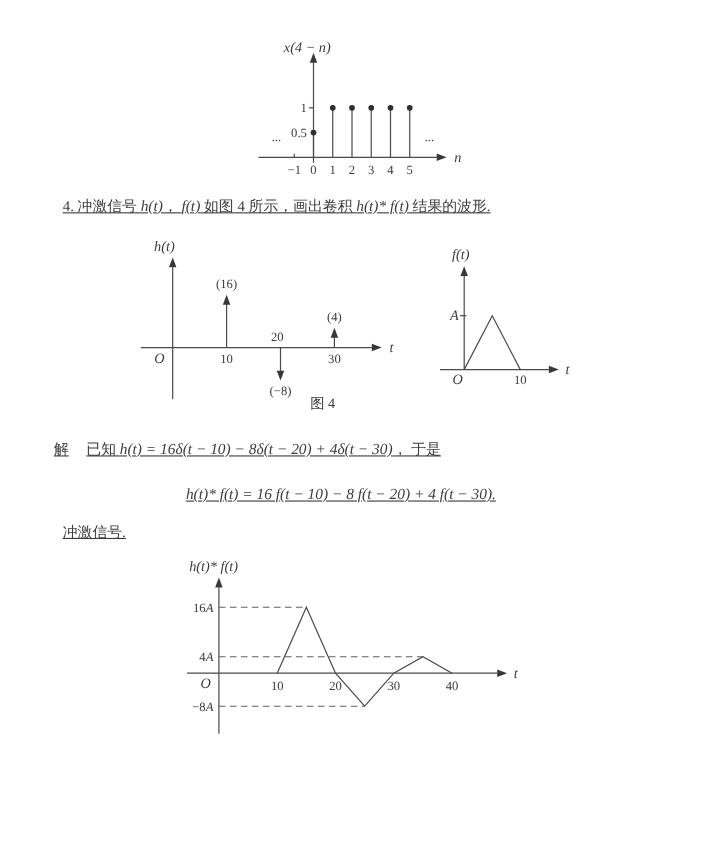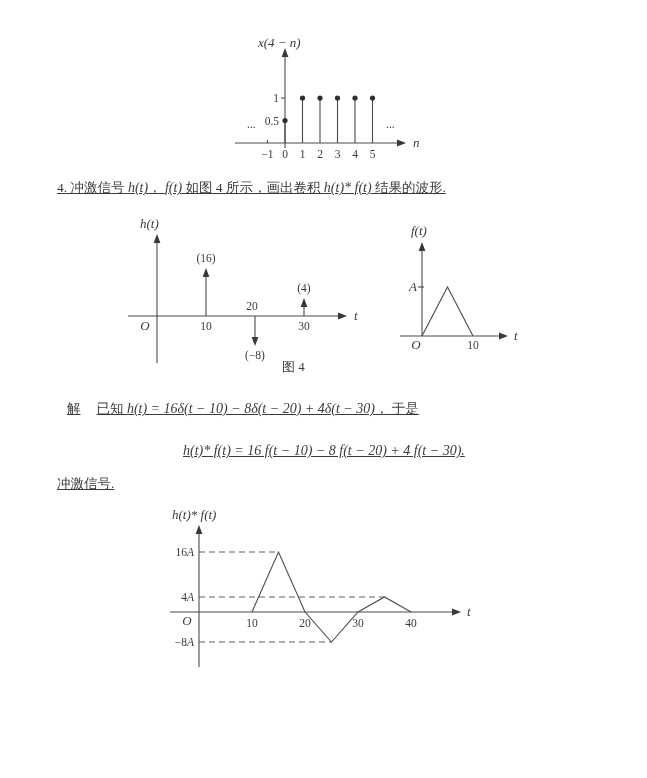--- a/index.html
+++ b/index.html
@@ -17,22 +17,22 @@
   .ln{stroke:#4a4a4a;stroke-width:1.1;fill:none;}
   .dash{stroke:#5f5f5f;stroke-width:1;stroke-dasharray:6 4;fill:none;}
   .ah{fill:#383838;stroke:none;}
   .tick{font-size:11.5px;}
   .ttl{font-size:13px;font-style:italic;}
   #stem-x4n{left:235px;top:30px;}
   #impulse-h{left:100px;top:218px;}
   #triangle-f{left:395px;top:222px;}
   #conv-result{left:130px;top:505px;}
   #problem-line{left:57px;top:179px;}
-  #solution-line{left:67px;top:400px;}
-  #equation-line{left:183px;top:442px;}
+  #solution-line{left:49px;top:400px;}
+  #equation-line{left:169px;top:442px;}
   #note-line{left:57px;top:475px;}
 </style>
 </head>
 <body>
 
 <svg id="stem-x4n" width="215" height="150" viewBox="0 0 215 150">
     <line x1="0" y1="113" x2="162" y2="113" class="ln"></line>
     <polygon points="162,109.6 162,116.4 171,113" class="ah"></polygon>
     <line x1="50" y1="118" x2="50" y2="26" class="ln"></line>
     <polygon points="46.6,27 53.4,27 50,18" class="ah"></polygon>

